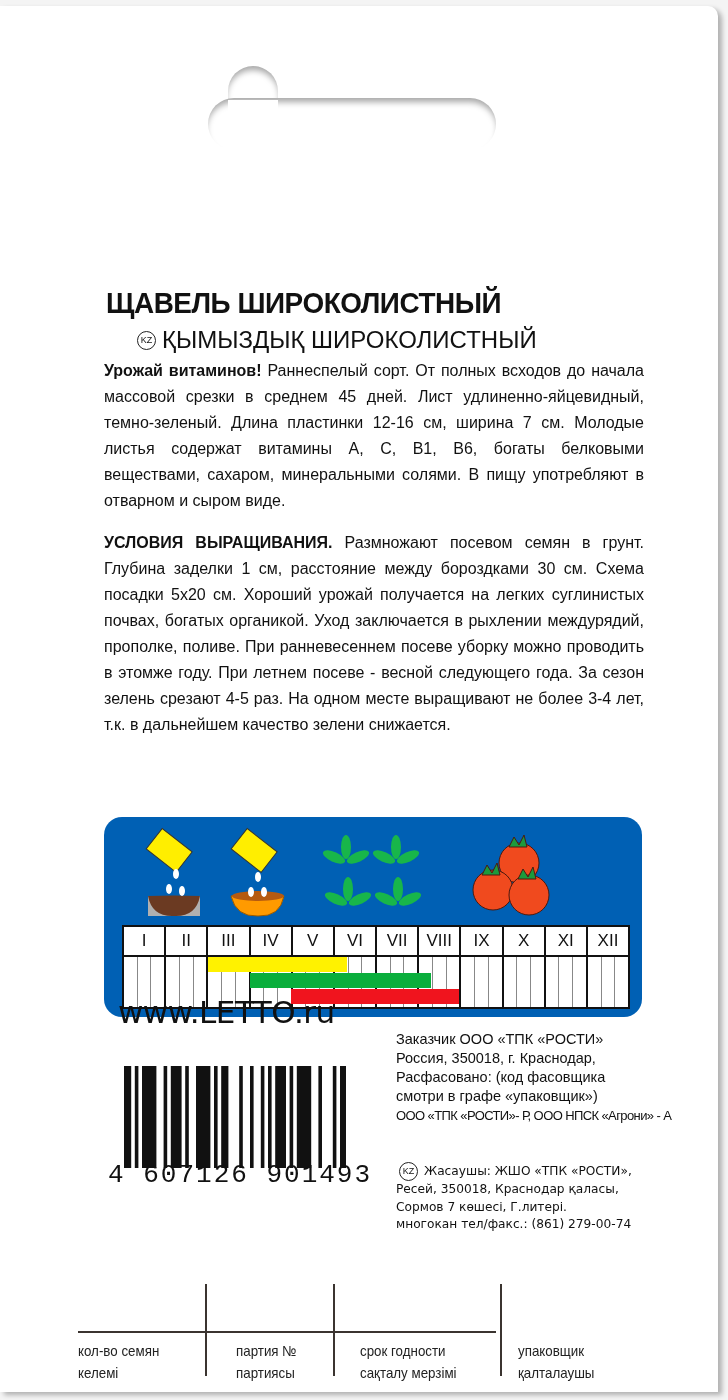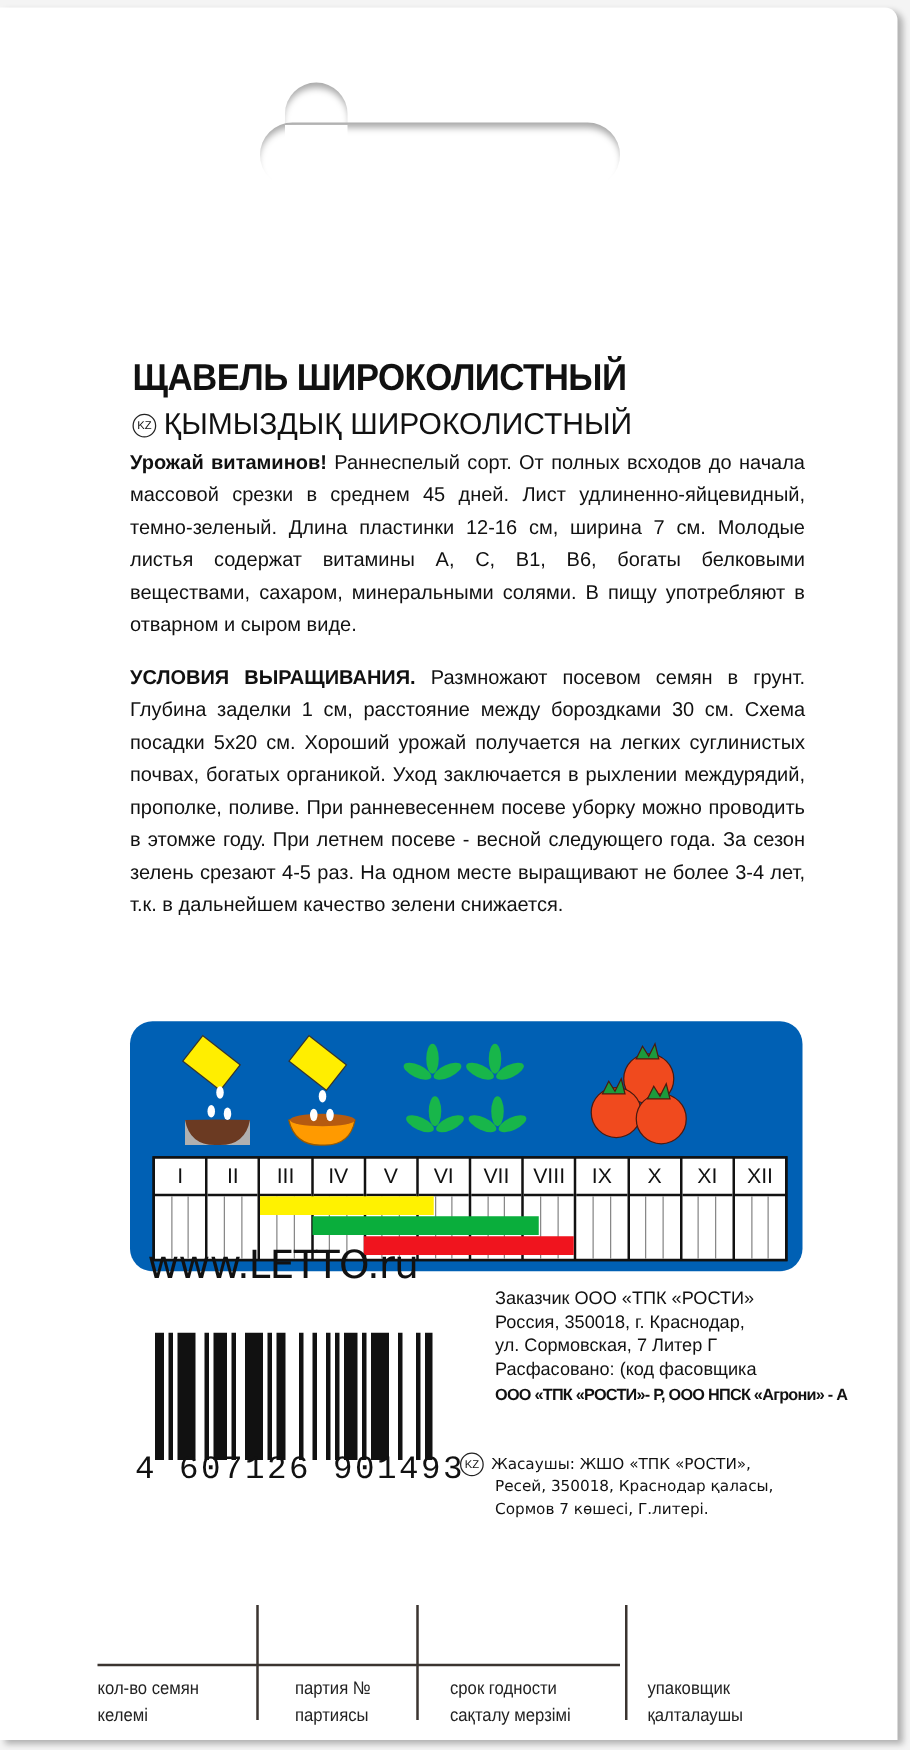--- a/index.html
+++ b/index.html
@@ -3,39 +3,39 @@
 <meta charset="utf-8">
 <style>
   html,body{margin:0;padding:0;}
   body{width:728px;height:1400px;background:#f4f4f4;position:relative;overflow:hidden;font-family:"DejaVu Sans",sans-serif;color:#111;}
   .card{position:absolute;left:0;top:6px;width:718px;height:1386px;background:#fff;border-top-right-radius:10px;box-shadow:4px 3px 5px rgba(0,0,0,0.28);}
   .hang{position:absolute;left:208px;top:92px;width:288px;height:52px;border-radius:26px;background:#fff;box-shadow:inset 0 6px 6px -2px rgba(0,0,0,0.35);}
   .hang-top{position:absolute;left:228px;top:60px;width:50px;height:50px;border-radius:25px 25px 0 0;background:#fff;box-shadow:inset 0 6px 6px -2px rgba(0,0,0,0.35);}
   .hang-join{position:absolute;left:228px;top:94px;width:50px;height:12px;background:#fff;}
   .title{position:absolute;left:106px;top:286px;font-family:"Liberation Sans",sans-serif;font-weight:bold;font-size:30px;letter-spacing:-0.5px;transform:scaleX(0.93);transform-origin:left;white-space:nowrap;}
   .subtitle{position:absolute;left:106px;top:326px;font-family:"Liberation Sans",sans-serif;font-size:24px;white-space:nowrap;display:flex;align-items:center;gap:6px;}
-  .kz{display:inline-block;width:17px;height:17px;border:1.5px solid #222;border-radius:50%;font-size:9px;line-height:17px;text-align:center;font-family:"Liberation Sans",sans-serif;}
+  .kz{display:inline-block;width:17px;height:17px;border:1.5px solid #222;border-radius:50%;font-size:9px;line-height:17px;text-align:center;font-family:"Liberation Sans",sans-serif;margin-left:31px;}
   .desc{position:absolute;left:104px;top:358px;width:540px;font-family:"Liberation Sans",sans-serif;font-size:16px;line-height:26px;text-align:justify;}
   .desc b{font-weight:bold;}
   .p2{margin-top:16px;}
   .panel{position:absolute;left:104px;top:817px;width:538px;height:200px;background:#0060b4;border-radius:18px;}
   .icons{position:absolute;left:0;top:0;width:100%;height:100px;}
   .months{position:absolute;left:18px;top:108px;width:504px;display:flex;background:#111;border:2px solid #111;gap:2px;}
   .month{flex:1;background:#fff;display:flex;flex-direction:column;}
   .mlabel{height:28px;display:flex;align-items:center;justify-content:center;font-family:"Liberation Sans",sans-serif;font-size:17px;border-bottom:2px solid #111;}
   .decs{display:flex;height:50px;}
   .dec{flex:1;border-right:1px solid #888;}
   .dec:last-child{border-right:none;}
   .bars{position:absolute;left:20px;top:140px;width:502px;height:50px;pointer-events:none;}
   .bar{position:absolute;height:15px;}
   .url{position:absolute;left:118px;top:994px;font-family:"DejaVu Sans",sans-serif;font-size:31px;letter-spacing:-0.5px;}
   .barcode{position:absolute;left:124px;top:1066px;width:222px;height:102px;}
   .ean{position:absolute;left:108px;top:1160px;font-family:Liberation Mono, monospace;font-size:26px;letter-spacing:2px;}
   .maker{position:absolute;left:396px;top:1030px;font-family:"Liberation Sans",sans-serif;font-size:14.5px;line-height:19px;}
-  .maker .small{font-size:13px;font-weight:bold;letter-spacing:-0.6px;}
+  .maker .small{font-size:13px;font-weight:normal;letter-spacing:-0.6px;}
   .kzmaker{position:absolute;left:368px;top:1162px;font-family:"DejaVu Sans",sans-serif;font-size:12.2px;line-height:17.5px;}
   .kzmaker .kz{vertical-align:middle;margin-right:6px;}
   .kzmaker .ind{padding-left:28px;}
   .footer{position:absolute;left:78px;top:1284px;width:520px;height:100px;}
   .fline{position:absolute;left:0;top:47px;width:418px;height:2px;background:#3b3430;}
   .fdiv{position:absolute;top:0;width:2px;height:92px;background:#3b3430;}
   .fcol{position:absolute;top:56px;font-family:"Liberation Sans",sans-serif;font-size:14.5px;line-height:22px;color:#222;transform:scaleX(0.92);transform-origin:left;white-space:nowrap;}
 </style>
 </head>
 <body>
@@ -250,29 +250,30 @@
     <rect x="316.8" y="0" width="3.6" height="102" fill="#111"></rect>
     <rect x="324.00000000000006" y="0" width="7.2" height="102" fill="#111"></rect>
   </svg>
 <div class="ean">
   <span>4</span>&nbsp;<span>607126</span>&nbsp;<span>901493</span>
 </div>
 
 <div class="maker">
   <div>Заказчик ООО «ТПК «РОСТИ»</div>
   <div>Россия, 350018, г. Краснодар,</div>
-  <div>ул. Сормовская, 7 Литер Г</div>
   <div>Расфасовано:  (код фасовщика</div>
+  <div>смотри в графе «упаковщик»)</div>
   <div class="small">ООО «ТПК «РОСТИ»- Р, ООО НПСК «Агрони» - А</div>
 </div>
 
 <div class="kzmaker">
   <div><span class="kz">KZ</span><span>Жасаушы: ЖШО «ТПК «РОСТИ»,</span></div>
   <div class="ind">Ресей, 350018, Краснодар қаласы,</div>
   <div class="ind">Сормов 7 көшесі, Г.литері.</div>
+  <div class="ind">многокан тел/факс.: (861) 279-00-74</div>
 </div>
 
 <div class="footer">
   <div class="fline"></div>
   <div class="fdiv" style="left:127px"></div>
   <div class="fdiv" style="left:255px"></div>
   <div class="fdiv" style="left:422px"></div>
   <div class="fcol" style="left:0">
       <div>кол-во семян</div>
       <div>келемі</div>

